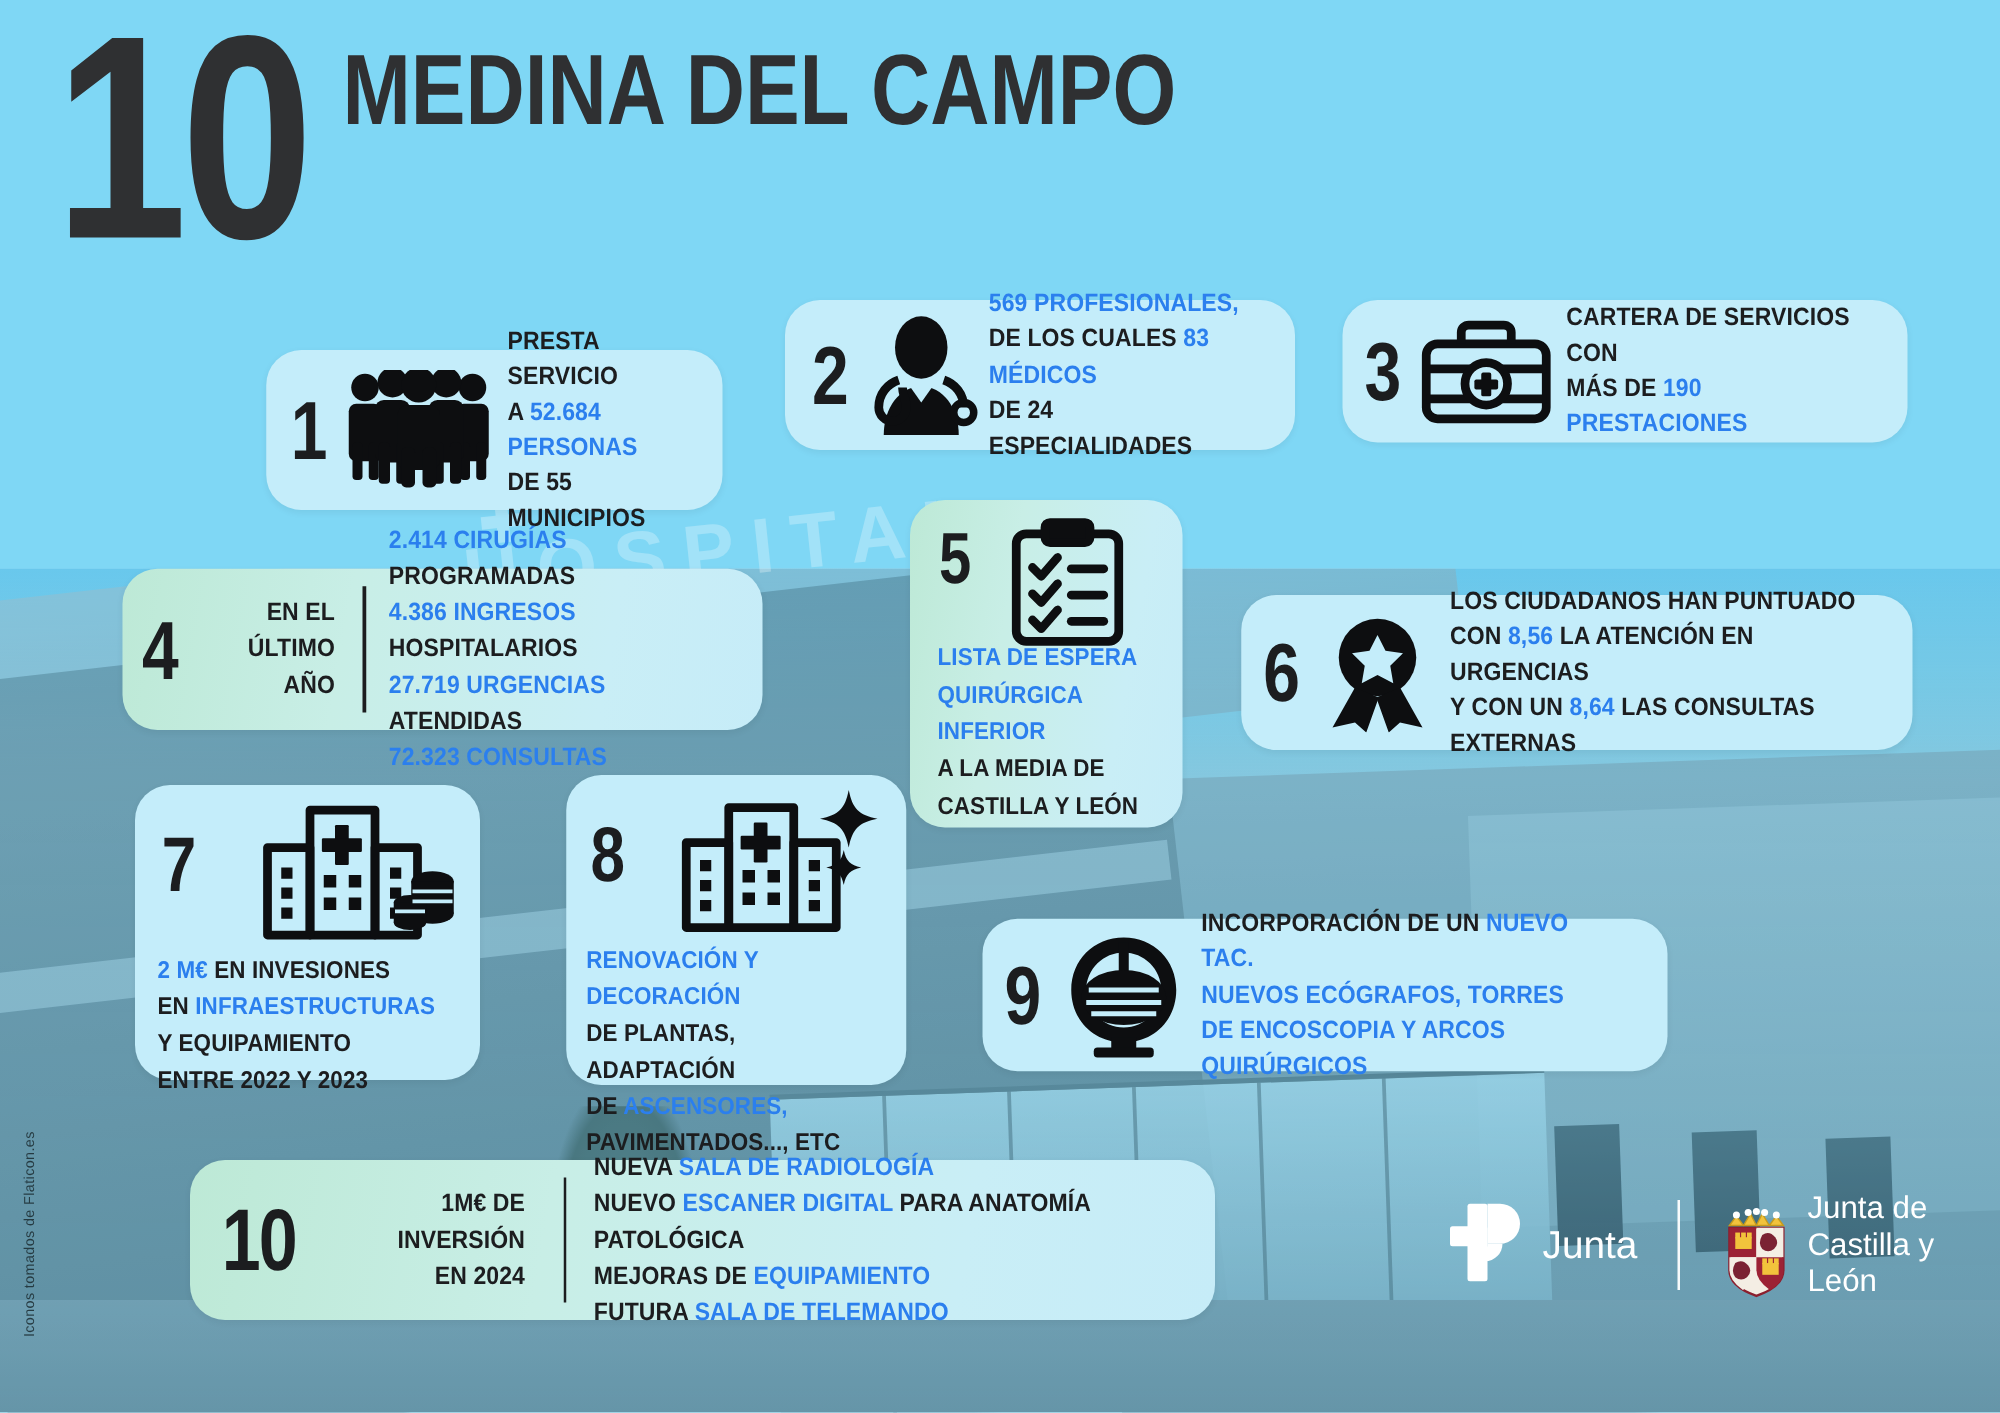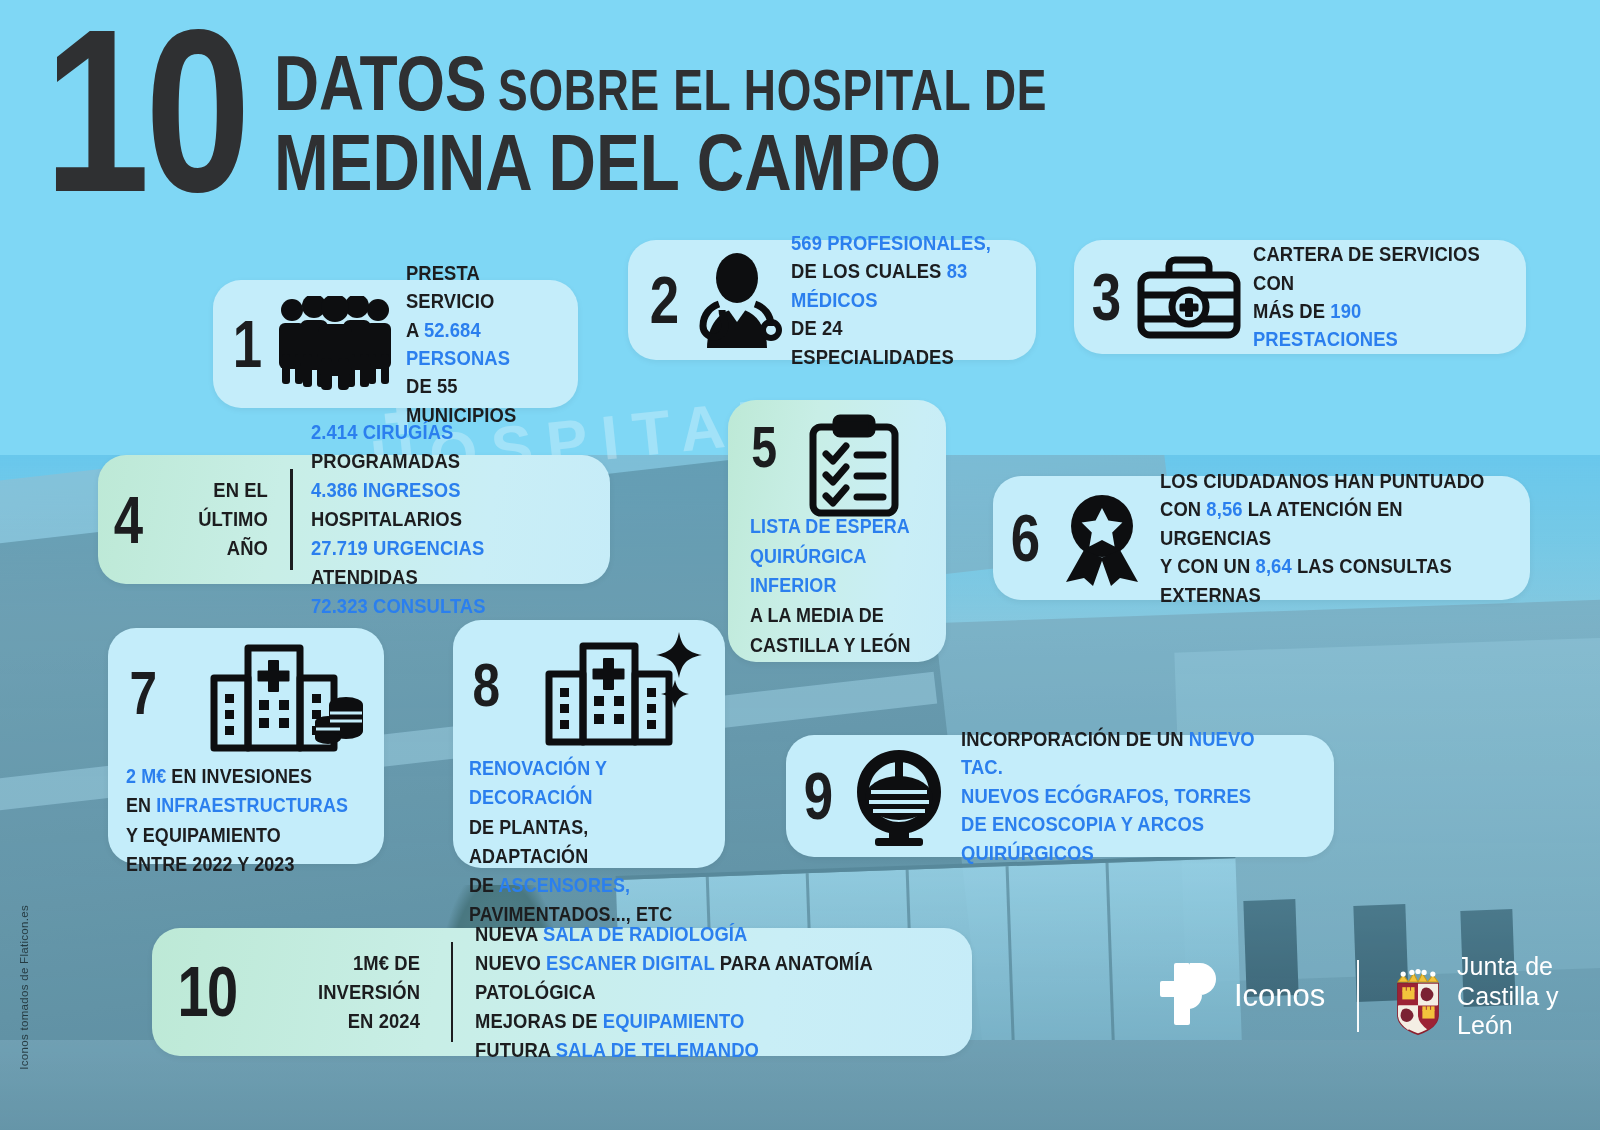--- a/index.html
+++ b/index.html
@@ -254,24 +254,20 @@
     <div class="tint"></div>
     <div class="tint2"></div>
   </div>
 
   <div class="ghost-cross"></div>
   <div class="ghost-sign">HOSPITAL</div>
 
   <div id="title">
     <div class="big10">10</div>
     <div class="tw">
-      <div class="l1">
-        <span class="datos">DATOS</span>
-        <span class="sobre">SOBRE EL HOSPITAL DE</span>
-      </div>
       <div class="l2">MEDINA DEL CAMPO</div>
     </div>
   </div>
 
   <div class="card cyan" id="card1">
     <div class="num">1</div>
     <svg class="ic" width="124" height="96" viewBox="0 0 124 96">
       <g fill="#0d0e10">
         <circle cx="18" cy="14" r="11"></circle>
           <rect x="5" y="27" width="26" height="46" rx="6"></rect>
@@ -519,21 +515,21 @@
   <div id="logos">
     <div class="sacyl">
       <svg width="64" height="74" viewBox="0 0 64 74">
         <g fill="#ffffff">
           <rect x="14" y="4" width="16" height="62" rx="2"></rect>
           <rect x="0" y="22" width="30" height="16" rx="2"></rect>
           <path d="M30 4h10a16 16 0 0 1 0 32H30z"></path>
           <path d="M30 36h12a14 14 0 0 1-14 14h-0z"></path>
         </g>
       </svg>
-      <span class="sacyl-word">Iconos</span>
+      <span class="sacyl-word">Junta</span>
     </div>
 
     <div class="divider"></div>
 
     <div class="junta">
       <svg width="62" height="78" viewBox="0 0 62 78">
         <g>
           <path d="M8 16 L14 8 L20 16 L26 6 L31 16 L36 6 L42 16 L48 8 L54 16 Z" fill="#f2c33c" stroke="#c79b1d" stroke-width="1.2"></path>
           <circle cx="14" cy="7" r="3" fill="#fff"></circle>
             <circle cx="24" cy="5" r="3" fill="#fff"></circle>

